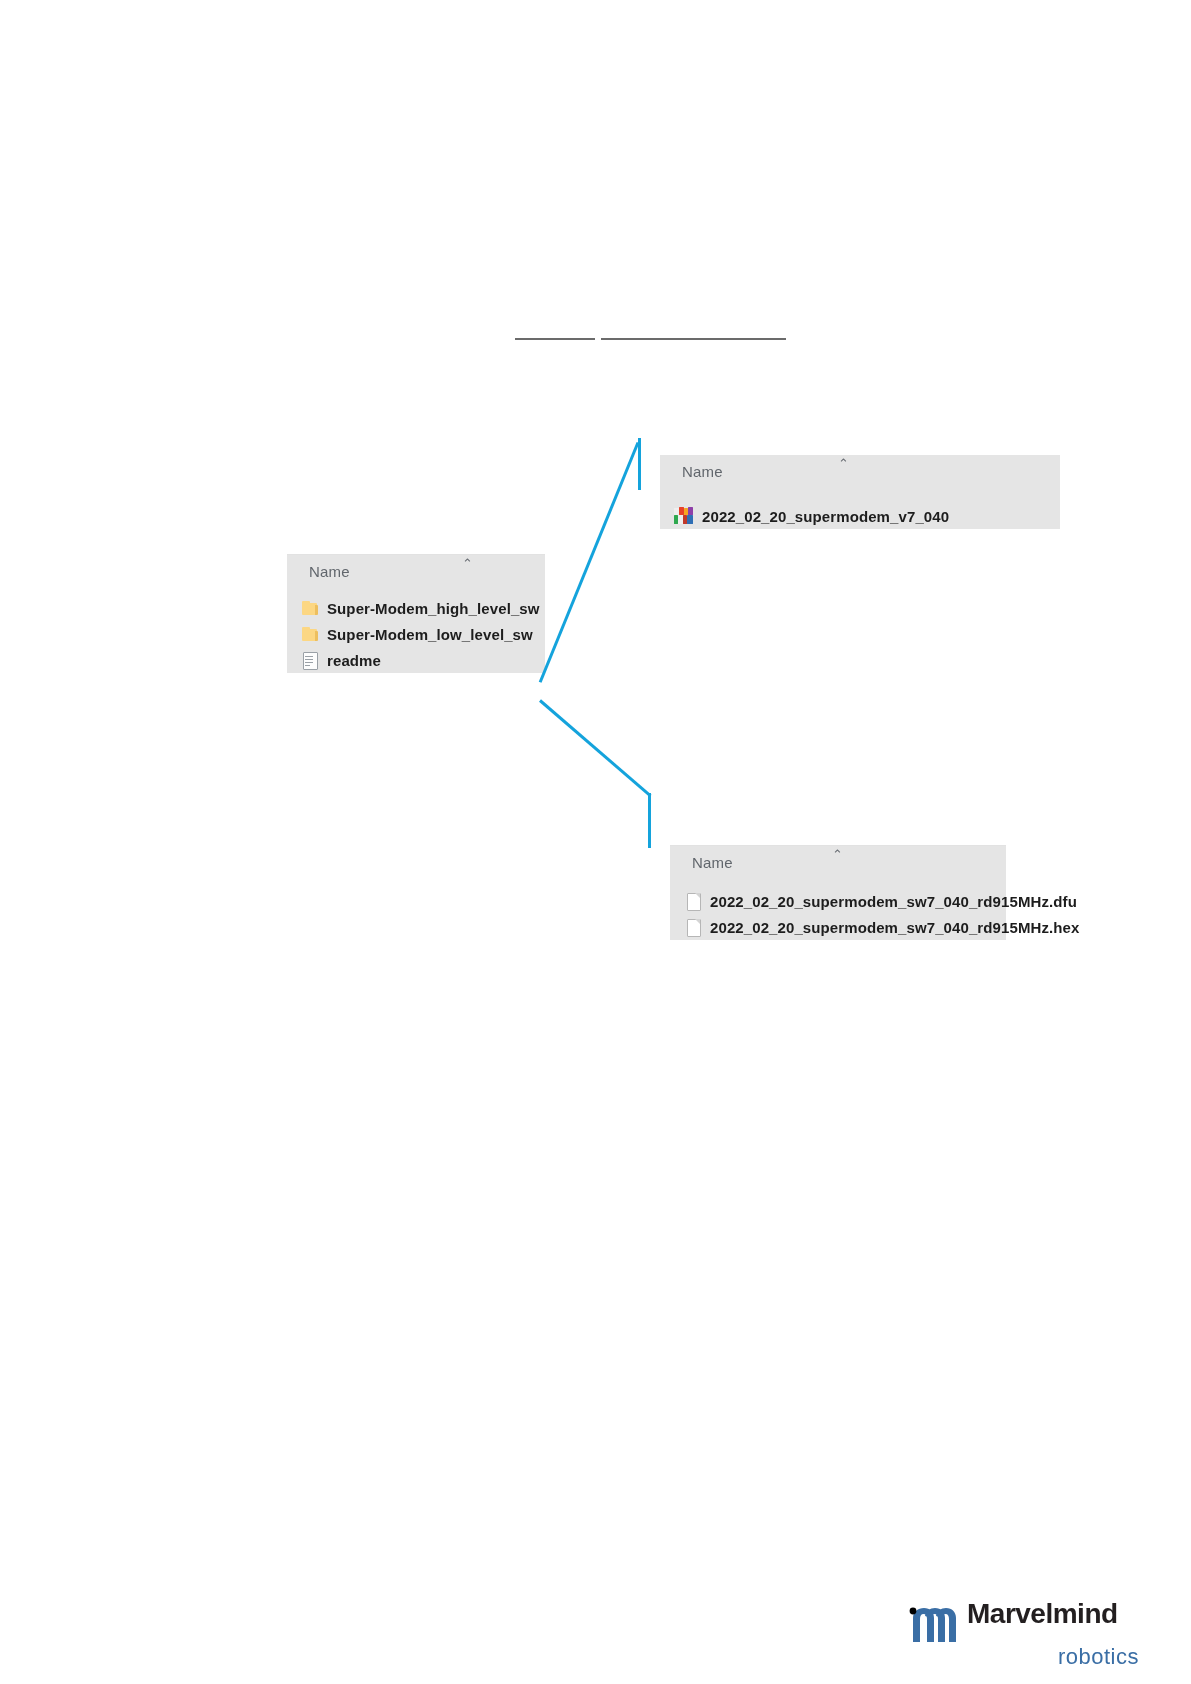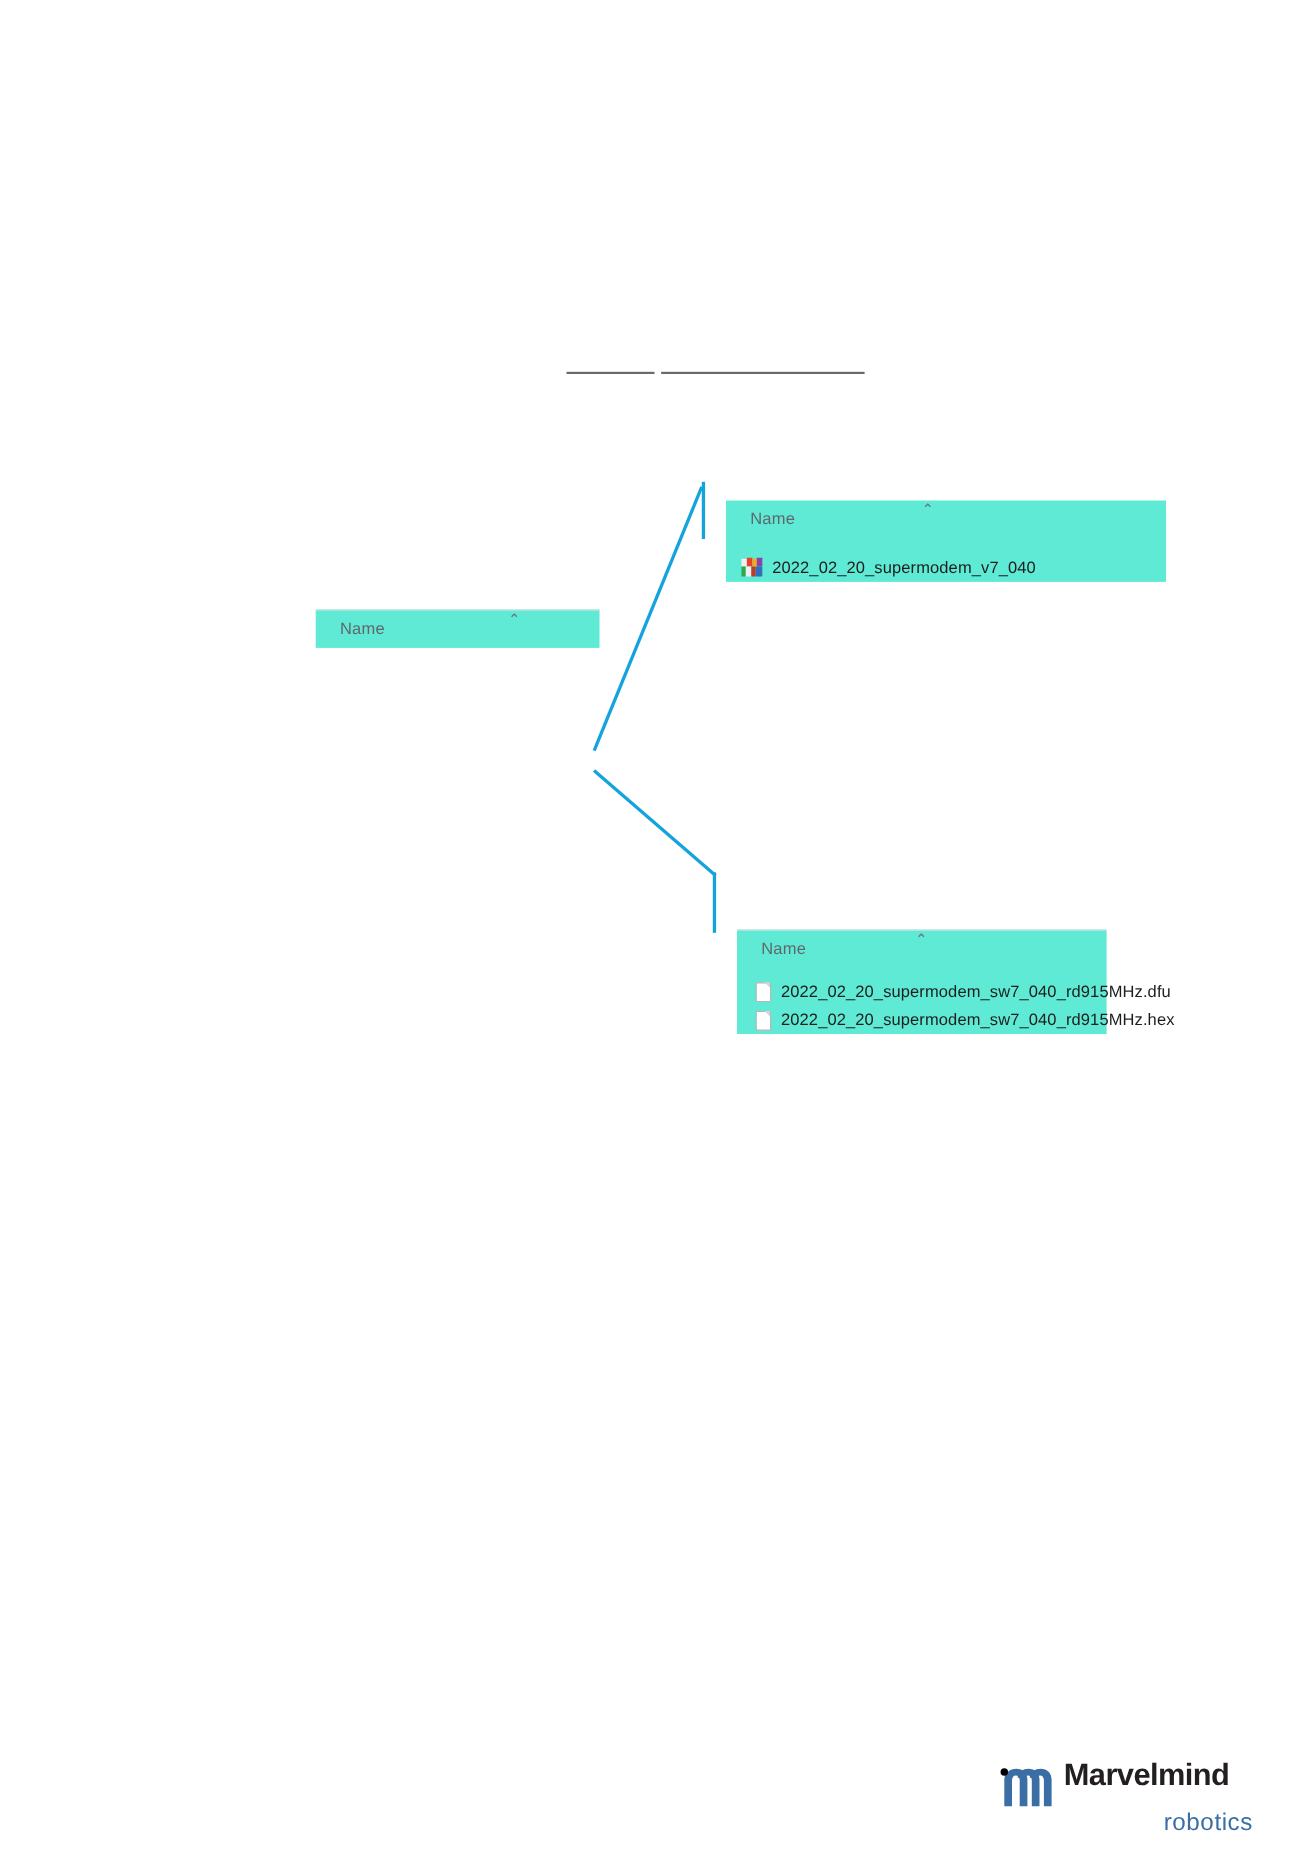--- a/index.html
+++ b/index.html
@@ -27,21 +27,21 @@
     position: absolute;
     height: 2px;
     background: #6b6b6b;
   }
   .rule-a { left: 515px; top: 338px; width: 80px; }
   .rule-b { left: 601px; top: 338px; width: 185px; }
 
   
   .explorer {
     position: absolute;
-    background: #5eead4;
+    background: #e5e5e5;
   }
   .explorer-header {
     position: relative;
     border-top: 1px solid #e2e2e2;
     height: 34px;
   }
   .col-name {
     position: absolute;
     left: 22px;
     top: 8px;
@@ -60,20 +60,21 @@
 
   .rows {
     position: relative;
     padding-top: 6px;
   }
   .row {
     display: flex;
     align-items: center;
     height: 26px;
     padding-left: 14px;
+    font-weight: bold;
   }
   .row .label {
     font-size: 15px;
     color: #1d1d1d;
     letter-spacing: 0.1px;
     white-space: nowrap;
   }
 
   
   .icon {
@@ -208,20 +209,47 @@
 
 <div class="page">
 
   <div class="rule rule-a"></div>
   <div class="rule rule-b"></div>
 
   <div class="explorer" style="left:287px; top:554px; width:258px;">
     <div class="explorer-header">
       <span class="col-name">Name</span>
       <span class="sort-caret" style="left:175px;">⌃</span>
+    </div>
+    <div class="rows">
+
+      <div class="row">
+        <span class="icon icon-folder">
+            <i class="tab"></i>
+          </span>
+        <span class="label">Super-Modem_high_level_sw</span>
+      </div>
+
+      <div class="row">
+        <span class="icon icon-folder">
+            <i class="tab"></i>
+          </span>
+        <span class="label">Super-Modem_low_level_sw</span>
+      </div>
+
+      <div class="row">
+        <span class="icon icon-txt">
+          <i class="ln l1"></i>
+            <i class="ln l2"></i>
+            <i class="ln l3"></i>
+            <i class="ln l4"></i>
+        </span>
+        <span class="label">readme</span>
+      </div>
+
     </div>
   </div>
 
   <div class="explorer" style="left:660px; top:455px; width:400px;">
     <div class="explorer-header" style="border-top:none;">
       <span class="col-name">Name</span>
       <span class="sort-caret" style="left:178px;">⌃</span>
     </div>
     <div class="rows" style="padding-top:14px;">
       <div class="row">

